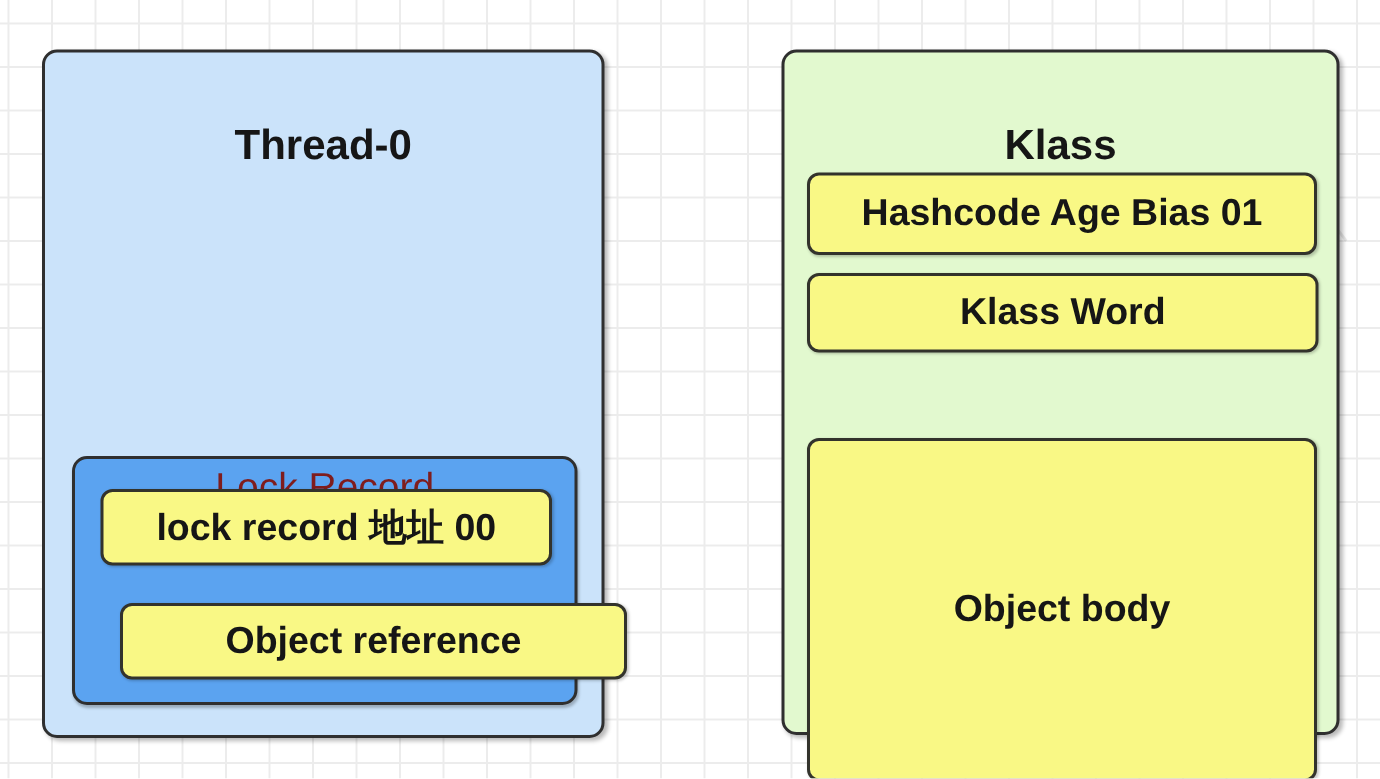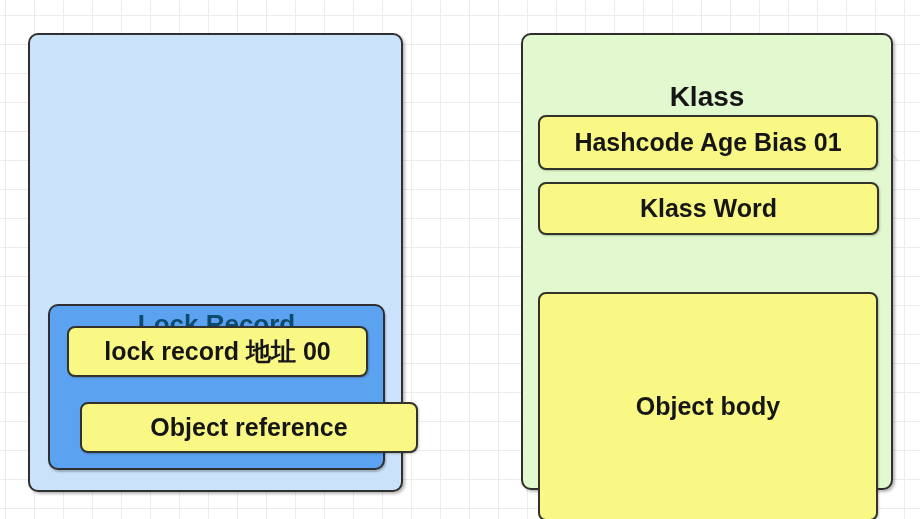--- a/index.html
+++ b/index.html
@@ -81,22 +81,22 @@
     border: 2px solid #2f2f2f;
     border-radius: 10px;
     box-shadow: 1px 2px 2px rgba(0,0,0,0.25);
   }
   .lr-title {
     position: absolute;
     left: 0; right: 0;
     top: 3px;
     text-align: center;
     font-size: 26px;
-    font-weight: 700;
-    color: #0c4a6e;
+    font-weight: 400;
+    color: #7f1d1d;
   }
 
   .cell {
     position: absolute;
     box-sizing: border-box;
     background: #f9f885;
     border: 2px solid #33332c;
     border-radius: 8px;
     box-shadow: 1px 1px 2px rgba(0,0,0,0.22);
     display: flex;
@@ -135,20 +135,21 @@
       <circle cx="42" cy="42" r="37" stroke="currentColor" stroke-width="7"></circle>
       <path d="M24 56 C30 38 38 30 56 24 C50 34 48 40 46 50 C40 44 34 48 30 60 Z" stroke="currentColor" stroke-width="4" fill="none"></path>
     </svg>
     <div class="wm-texts">
       <div class="wm-brand"><span>黑马程序员</span><span class="wm-tm">TM</span></div>
       <div class="wm-url">www.itheima.com</div>
     </div>
   </div>
 
   <div class="big-box thread-box">
+    <div class="box-title">Thread-0</div>
 
     <div class="lock-record">
       <div class="lr-title">Lock Record</div>
       <div class="cell lr-cell-0">lock record 地址 00</div>
       <div class="cell lr-cell-1">Object reference</div>
     </div>
   </div>
 
   <div class="big-box object-box">
     <div class="box-title">Klass</div>

